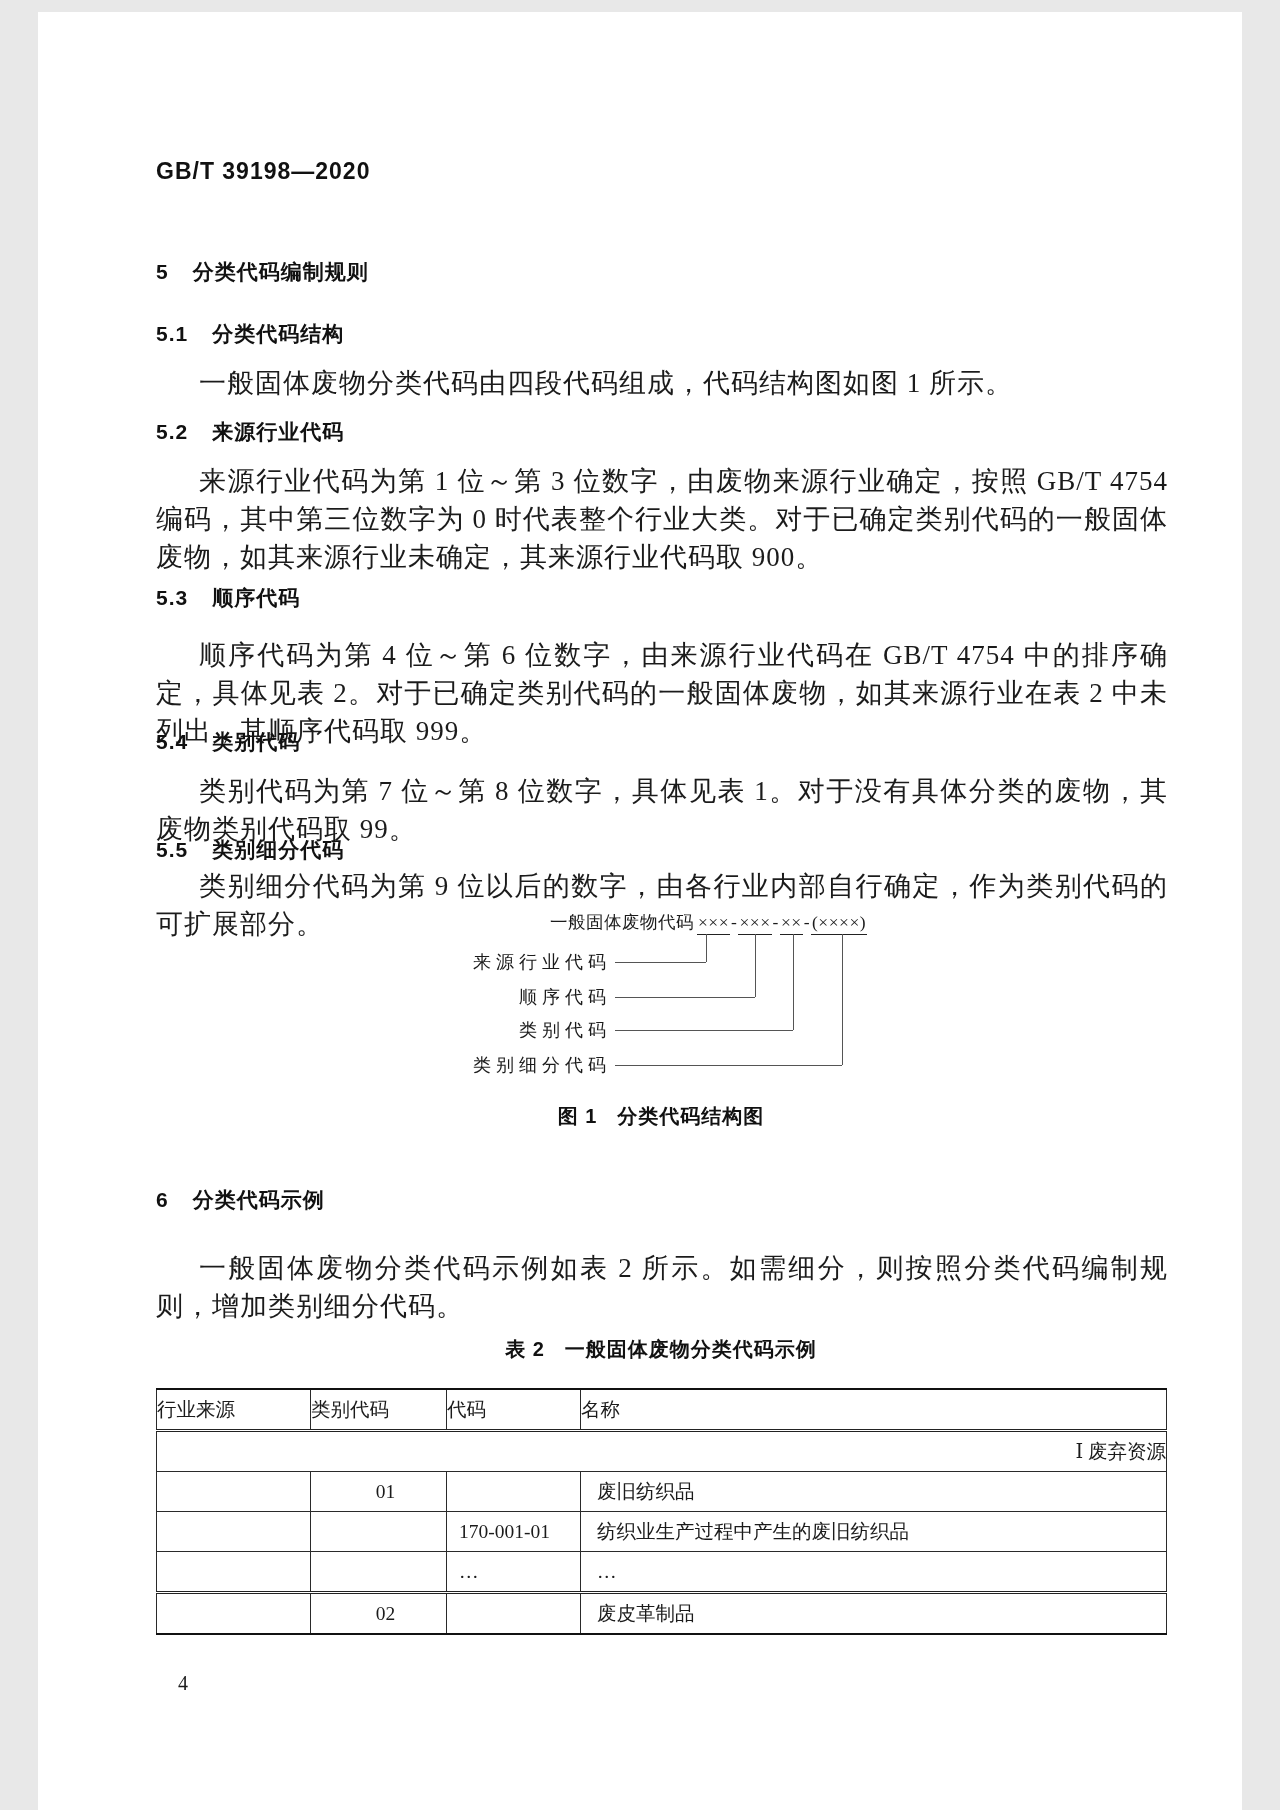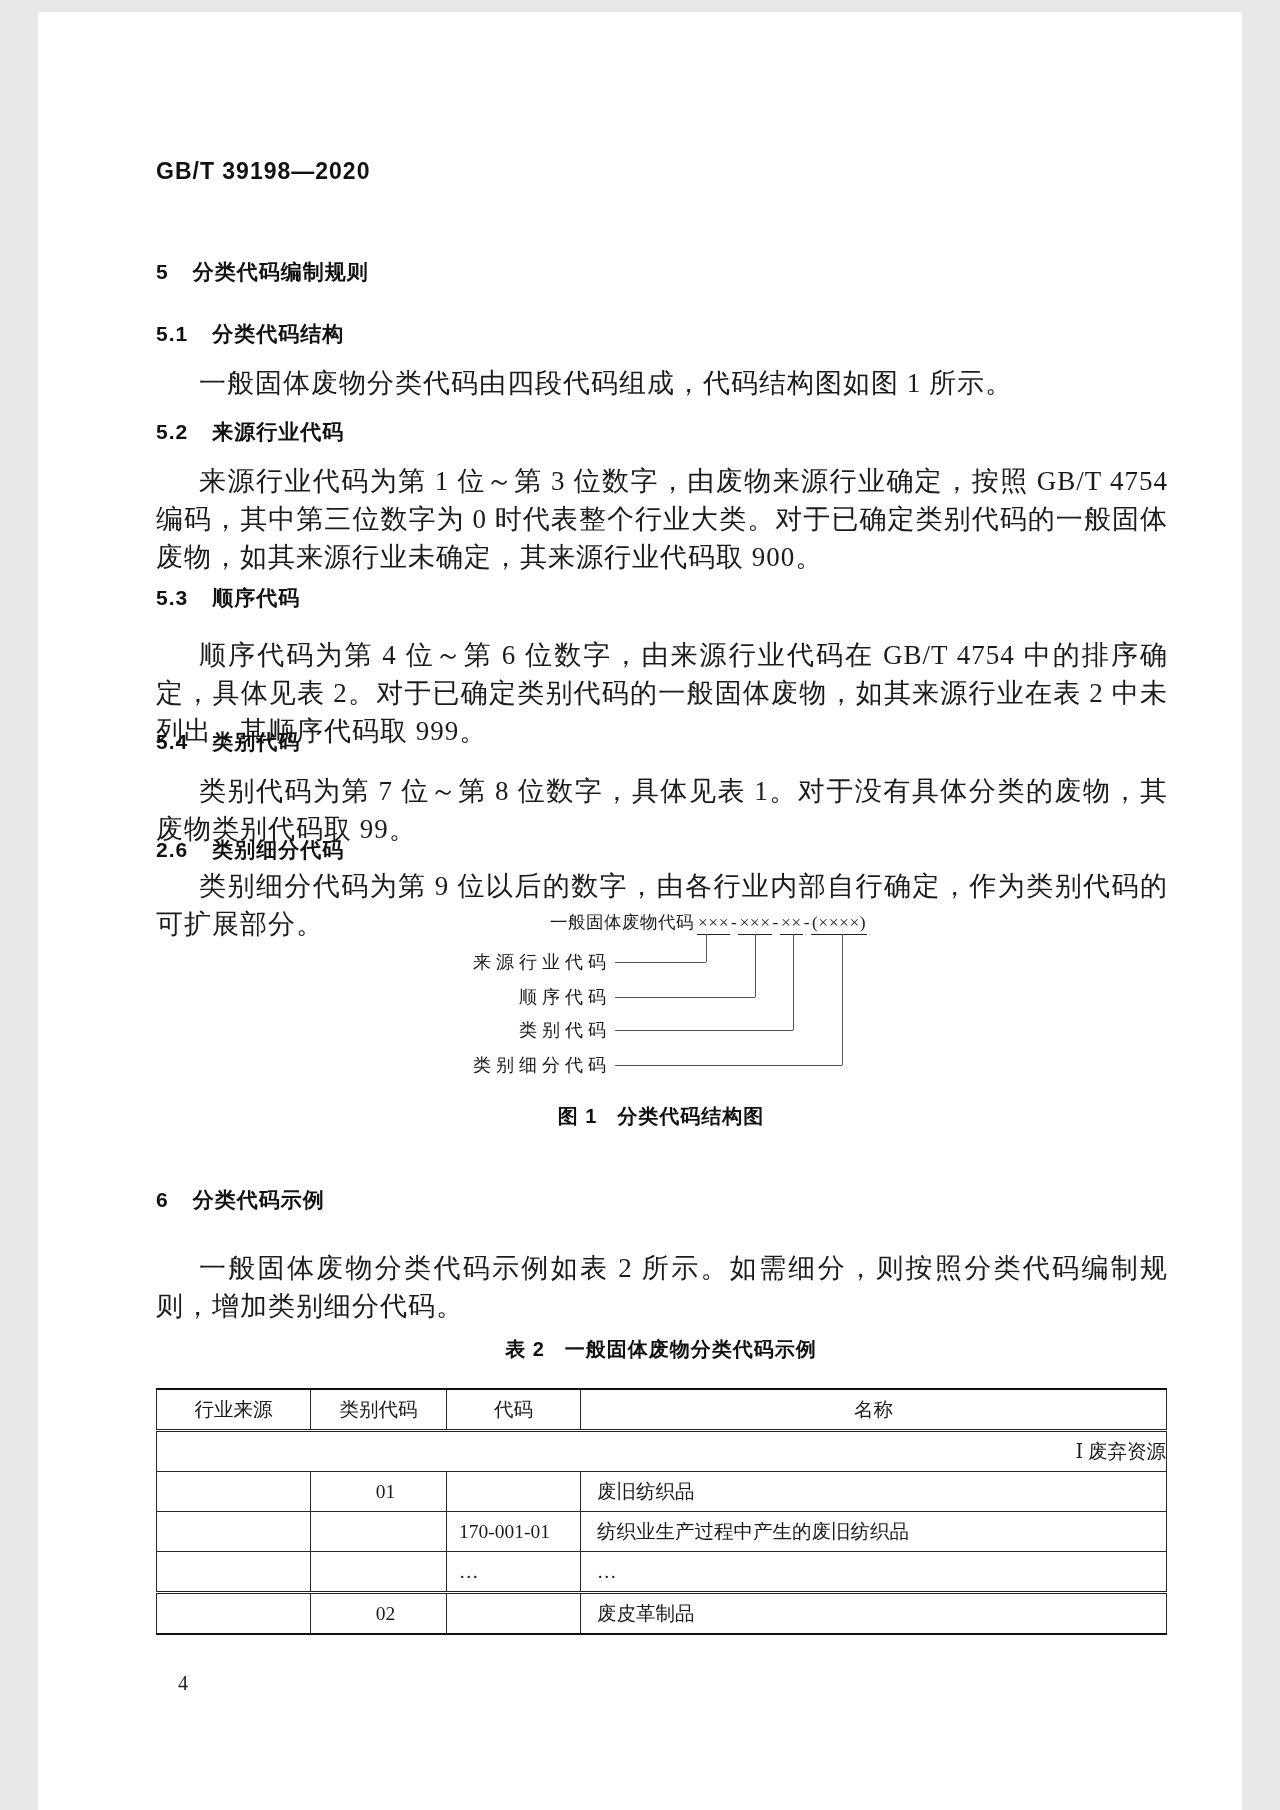--- a/index.html
+++ b/index.html
@@ -55,21 +55,21 @@
   table.t2 {
     position:absolute; left:118px; top:1376px; width:1010px;
     border-collapse:collapse; table-layout:fixed;
     font-size:19.5px; color:#1b1b1b;
   }
   table.t2 { border:1.5px solid #111; border-top:2.5px solid #111; border-bottom:2.5px solid #111; }
   .t2 th, .t2 td {
     border:1px solid #2a2a2a; height:39px; padding:0;
     font-weight:normal; vertical-align:middle; overflow:hidden; white-space:nowrap;
   }
-  .t2 tr.hdr th { text-align:center; border-bottom:3px double #222; }
+  .t2 tr.hdr th { text-align:left; border-bottom:3px double #222; }
   .t2 td.c1 { padding-left:14px; text-align:left; }
   .t2 td.c2 { padding-left:14px; text-align:center; }
   .t2 td.c3 { padding-left:12px; text-align:left; }
   .t2 td.c4 { padding-left:16px; text-align:left; }
   .t2 tr.grp td { padding-left:12px; text-align:right; }
   .t2 tr.dots td { border-bottom:3px double #222; }
   .page-num { position:absolute; left:140px; top:1660px; font-size:20px; }
 </style>
 </head>
 <body>
@@ -85,21 +85,21 @@
 
   <div class="h" style="top:406px"><span>5.2</span><span class="ht">来源行业代码</span></div>
   <div class="para" style="top:450px">来源行业代码为第 1 位～第 3 位数字，由废物来源行业确定，按照 GB/T 4754 编码，其中第三位数字为 0 时代表整个行业大类。对于已确定类别代码的一般固体废物，如其来源行业未确定，其来源行业代码取 900。</div>
 
   <div class="h" style="top:572px"><span>5.3</span><span class="ht">顺序代码</span></div>
   <div class="para" style="top:624px">顺序代码为第 4 位～第 6 位数字，由来源行业代码在 GB/T 4754 中的排序确定，具体见表 2。对于已确定类别代码的一般固体废物，如其来源行业在表 2 中未列出，其顺序代码取 999。</div>
 
   <div class="h" style="top:716px"><span>5.4</span><span class="ht">类别代码</span></div>
   <div class="para" style="top:760px">类别代码为第 7 位～第 8 位数字，具体见表 1。对于没有具体分类的废物，其废物类别代码取 99。</div>
 
-  <div class="h" style="top:824px"><span>2.6</span><span class="ht">类别细分代码</span></div>
+  <div class="h" style="top:824px"><span>5.5</span><span class="ht">类别细分代码</span></div>
   <div class="para" style="top:855px">类别细分代码为第 9 位以后的数字，由各行业内部自行确定，作为类别代码的可扩展部分。</div>
 
   <div class="fig">
     <div class="fig-code">
       <span class="pre">一般固体废物代码</span><span class="seg">×××</span><span class="dash">-</span><span class="seg">×××</span><span class="dash">-</span><span class="seg">××</span><span class="dash">-</span><span class="seg">(××××)</span>
     </div>
 
     <div class="fig-label" style="top:47px">来源行业代码</div>
     <div class="fig-label" style="top:82px">顺序代码</div>
     <div class="fig-label" style="top:115px">类别代码</div>

